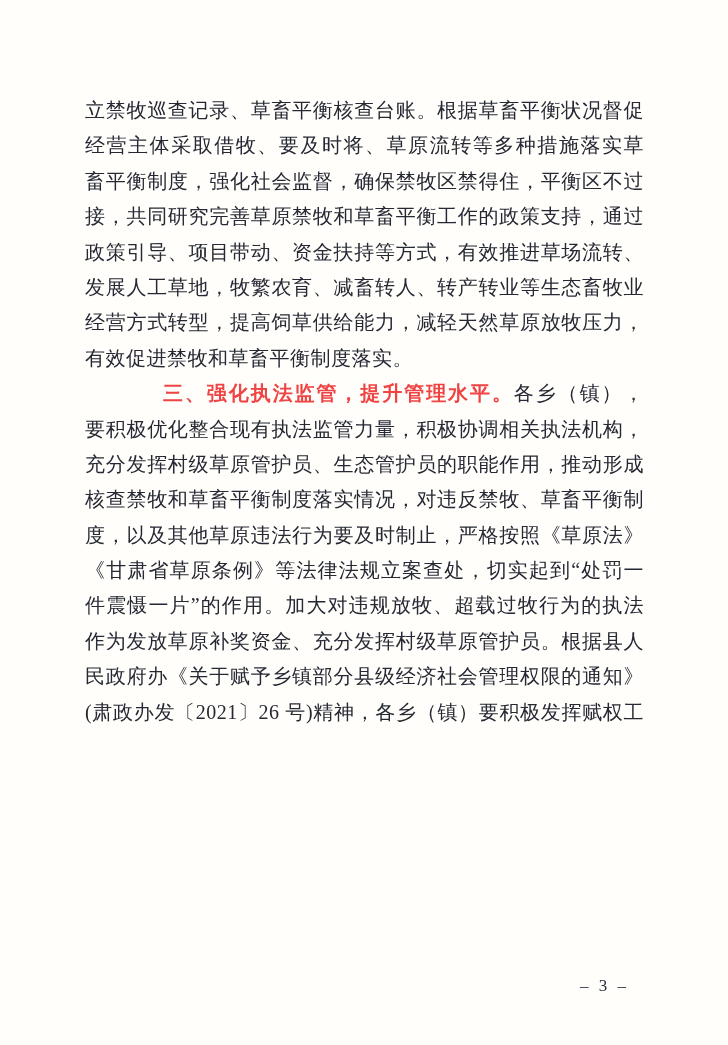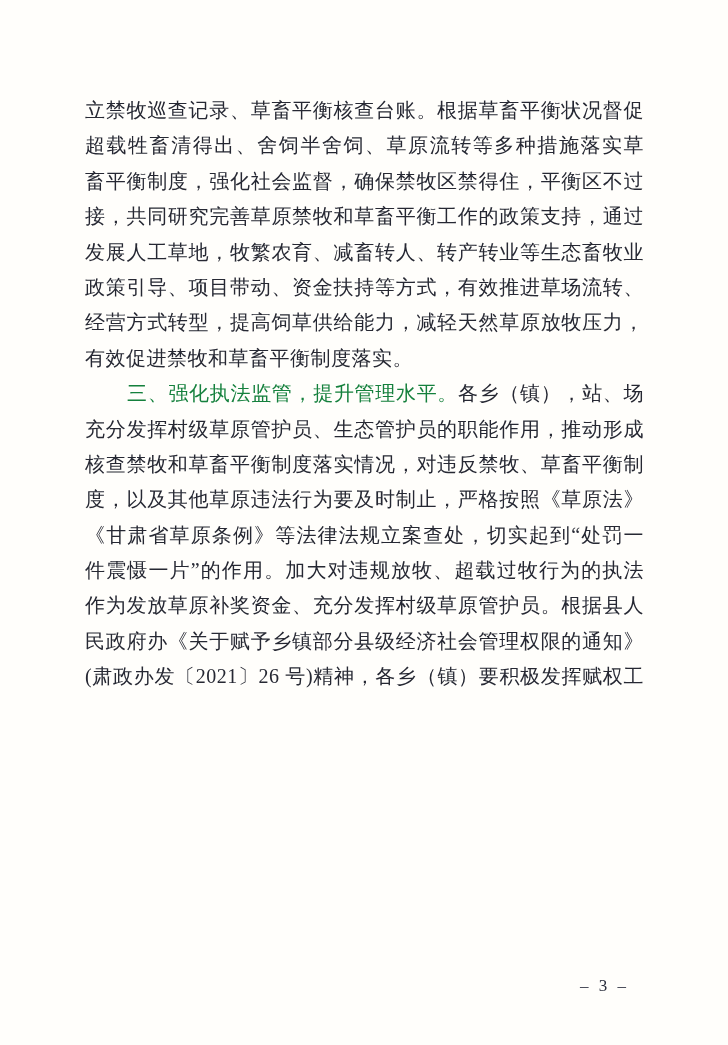--- a/index.html
+++ b/index.html
@@ -32,47 +32,49 @@
     text-align-last: justify;
     white-space: normal;
   }
   .line.short {
     text-align-last: left;
   }
   .line.heading {
     text-indent: 42px;
   }
   .bold-seg {
-    font-weight: 400;
+    font-weight: 700;
     font-family: "Liberation Sans", "DejaVu Sans", sans-serif;
-    color: #15803d;
+    color: #ef4444;
+    margin-left: 36px;
   }
   .page-number {
     position: absolute;
     top: 976px;
     right: 85px;
     font-size: 17px;
     letter-spacing: 3px;
     color: #2b2f3e;
   }
 </style>
 </head>
 <body>
 
 <div class="page">
   <div class="text-block">
     <div class="line">立禁牧巡查记录、草畜平衡核查台账。根据草畜平衡状况督促</div>
-    <div class="line">超载牲畜清得出、舍饲半舍饲、草原流转等多种措施落实草</div>
+    <div class="line">经营主体采取借牧、要及时将、草原流转等多种措施落实草</div>
     <div class="line">畜平衡制度，强化社会监督，确保禁牧区禁得住，平衡区不过</div>
     <div class="line">接，共同研究完善草原禁牧和草畜平衡工作的政策支持，通过</div>
+    <div class="line">政策引导、项目带动、资金扶持等方式，有效推进草场流转、</div>
     <div class="line">发展人工草地，牧繁农育、减畜转人、转产转业等生态畜牧业</div>
-    <div class="line">政策引导、项目带动、资金扶持等方式，有效推进草场流转、</div>
     <div class="line">经营方式转型，提高饲草供给能力，减轻天然草原放牧压力，</div>
     <div class="line short">有效促进禁牧和草畜平衡制度落实。</div>
     <div class="line heading"><span class="bold-seg">三、强化执法监管，提升管理水平。</span><span>各乡（镇），站、场</span></div>
+    <div class="line">要积极优化整合现有执法监管力量，积极协调相关执法机构，</div>
     <div class="line">充分发挥村级草原管护员、生态管护员的职能作用，推动形成</div>
     <div class="line">核查禁牧和草畜平衡制度落实情况，对违反禁牧、草畜平衡制</div>
     <div class="line">度，以及其他草原违法行为要及时制止，严格按照《草原法》</div>
     <div class="line">《甘肃省草原条例》等法律法规立案查处，切实起到“处罚一</div>
     <div class="line">件震慑一片”的作用。加大对违规放牧、超载过牧行为的执法</div>
     <div class="line">作为发放草原补奖资金、充分发挥村级草原管护员。根据县人</div>
     <div class="line">民政府办《关于赋予乡镇部分县级经济社会管理权限的通知》</div>
     <div class="line">(肃政办发〔2021〕26 号)精神，各乡（镇）要积极发挥赋权工</div>
   </div>
   <div class="page-number">– 3 –</div>

